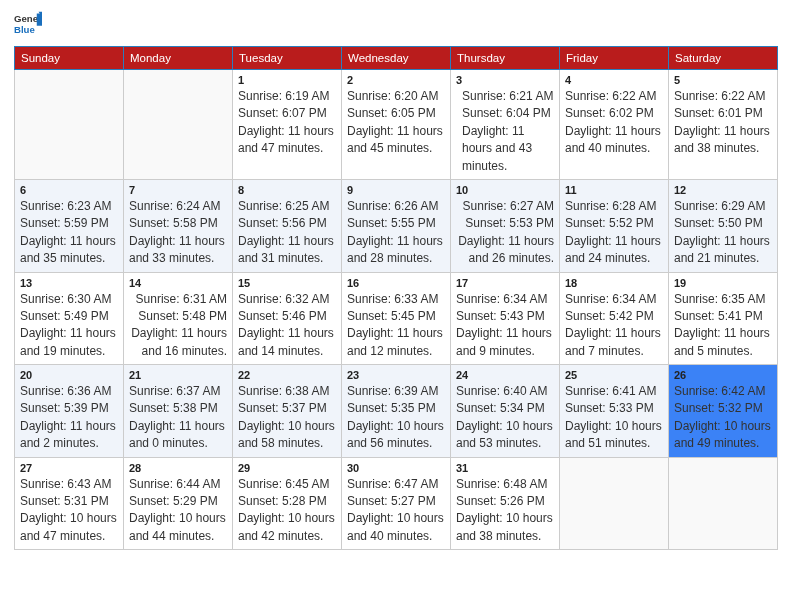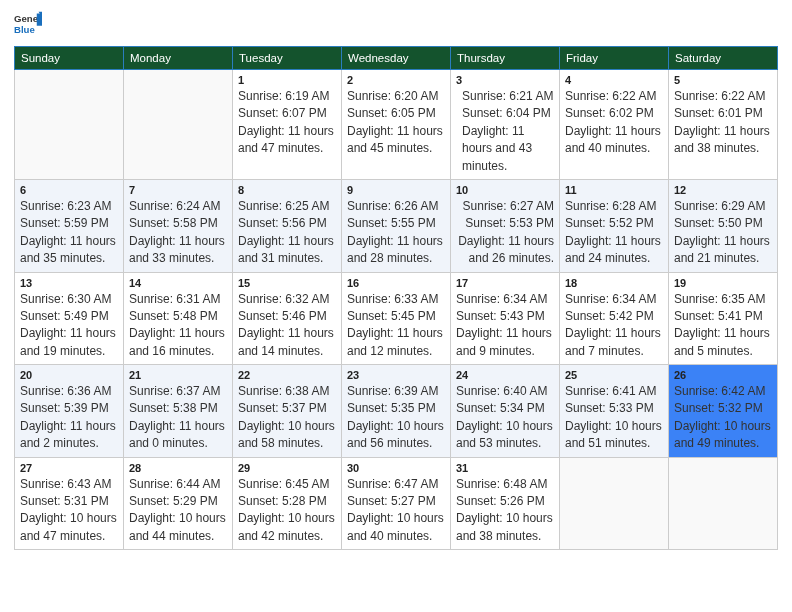--- a/index.html
+++ b/index.html
@@ -43,21 +43,21 @@
     .subtitle {
       font-size: 13px;
       color: #555;
     }
     .calendar {
       width: 100%;
       border-collapse: collapse;
       font-size: 10.5px;
     }
     .calendar th {
-      background: #14532d;
+      background: #b91c1c;
       color: #fff;
       text-align: left;
       padding: 5px 6px;
       font-size: 11.5px;
       font-weight: normal;
       border: 1px solid #2a7dbe;
     }
     .calendar td {
       border: 1px solid #ccc;
       vertical-align: top;
@@ -193,21 +193,21 @@
         </tr>
         <tr>
           <td>
             <span class="day-num">13</span>
             <div class="day-info" style="white-space: pre-line;">Sunrise: 6:30 AM
 Sunset: 5:49 PM
 Daylight: 11 hours and 19 minutes.</div>
           </td>
           <td>
             <span class="day-num">14</span>
-            <div class="day-info" style="white-space: pre-line;">Sunrise: 6:31 AM
+            <div class="day-info" style="white-space: pre-line; text-align: right;">Sunrise: 6:31 AM
 Sunset: 5:48 PM
 Daylight: 11 hours and 16 minutes.</div>
           </td>
           <td>
             <span class="day-num">15</span>
             <div class="day-info" style="white-space: pre-line;">Sunrise: 6:32 AM
 Sunset: 5:46 PM
 Daylight: 11 hours and 14 minutes.</div>
           </td>
           <td>

